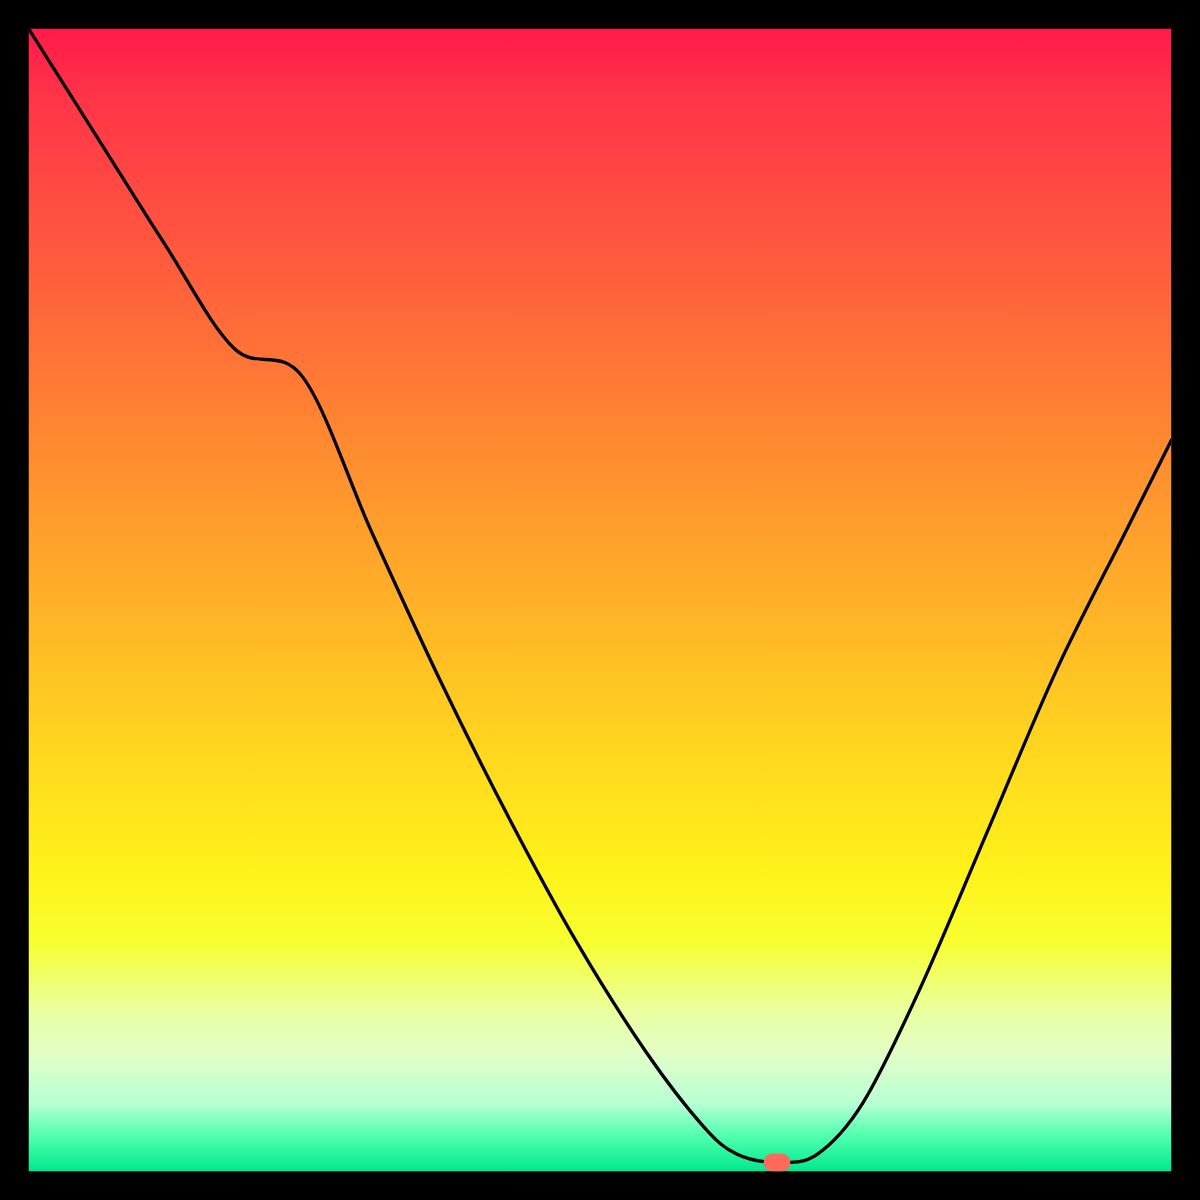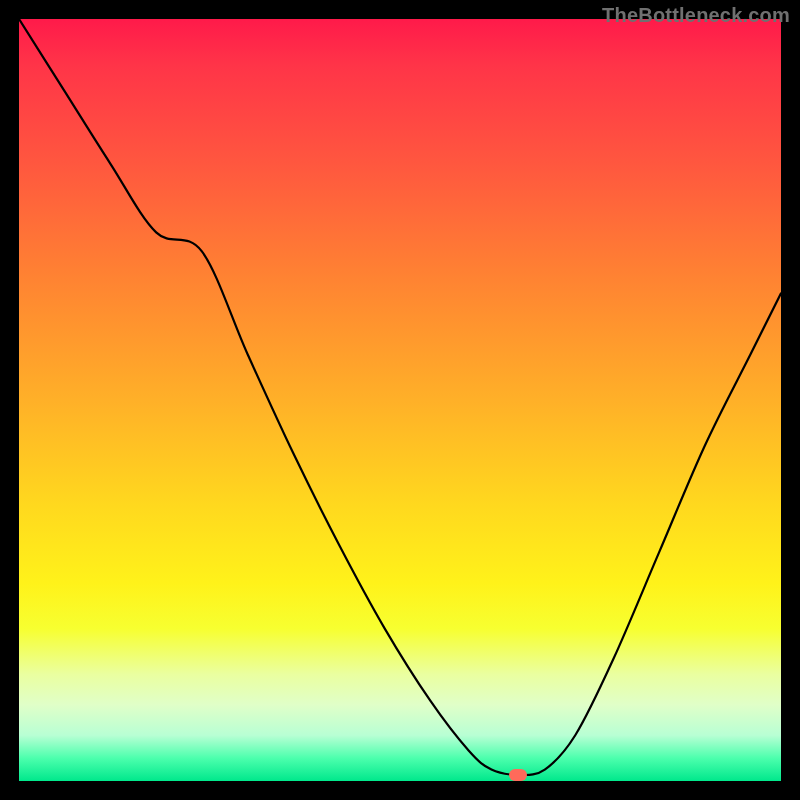--- a/index.html
+++ b/index.html
@@ -69,21 +69,20 @@
     background: #ff6a5a;
     transform: translate(-50%, -50%);
     z-index: 3;
   }
 </style>
 </head>
 <body>
 
 <div class="stage">
 
-  <div class="watermark">TheBottleneck.com</div>
 
   <div class="plot">
     <div class="gradient"></div>
 
     <svg class="curve" viewBox="0 0 762 762" preserveAspectRatio="none">
       <path id="curve-path" fill="none" stroke="#000" stroke-width="2.2" stroke-linejoin="round" stroke-linecap="round" d="M 0.00 0.00 C 7.62 12.06, 30.48 48.26, 45.72 72.39 C 60.96 96.52, 76.20 121.28, 91.44 144.78 C 106.68 168.27, 121.92 198.75, 137.16 213.36 C 152.40 227.97, 167.64 212.09, 182.88 232.41 C 198.12 252.73, 213.36 301.63, 228.60 335.28 C 243.84 368.93, 259.08 402.59, 274.32 434.34 C 289.56 466.09, 304.80 496.57, 320.04 525.78 C 335.28 554.99, 350.52 583.57, 365.76 609.60 C 381.00 635.63, 397.51 661.67, 411.48 681.99 C 425.45 702.31, 439.42 720.09, 449.58 731.52 C 459.74 742.95, 464.19 746.51, 472.44 750.57 C 480.69 754.63, 490.22 755.90, 499.11 755.90 C 508.00 755.90, 516.25 757.17, 525.78 750.57 C 535.30 743.97, 544.83 734.69, 556.26 716.28 C 567.69 697.87, 580.39 670.56, 594.36 640.08 C 608.33 609.60, 624.84 568.96, 640.08 533.40 C 655.32 497.84, 670.56 459.74, 685.80 426.72 C 701.04 393.70, 718.82 360.68, 731.52 335.28 C 744.22 309.88, 756.92 284.48, 762.00 274.32"></path>
     </svg>
 
     <div class="marker" id="marker" style="left: 499.11px; top: 755.904px; background: rgb(255, 106, 90);"></div>
   </div>

